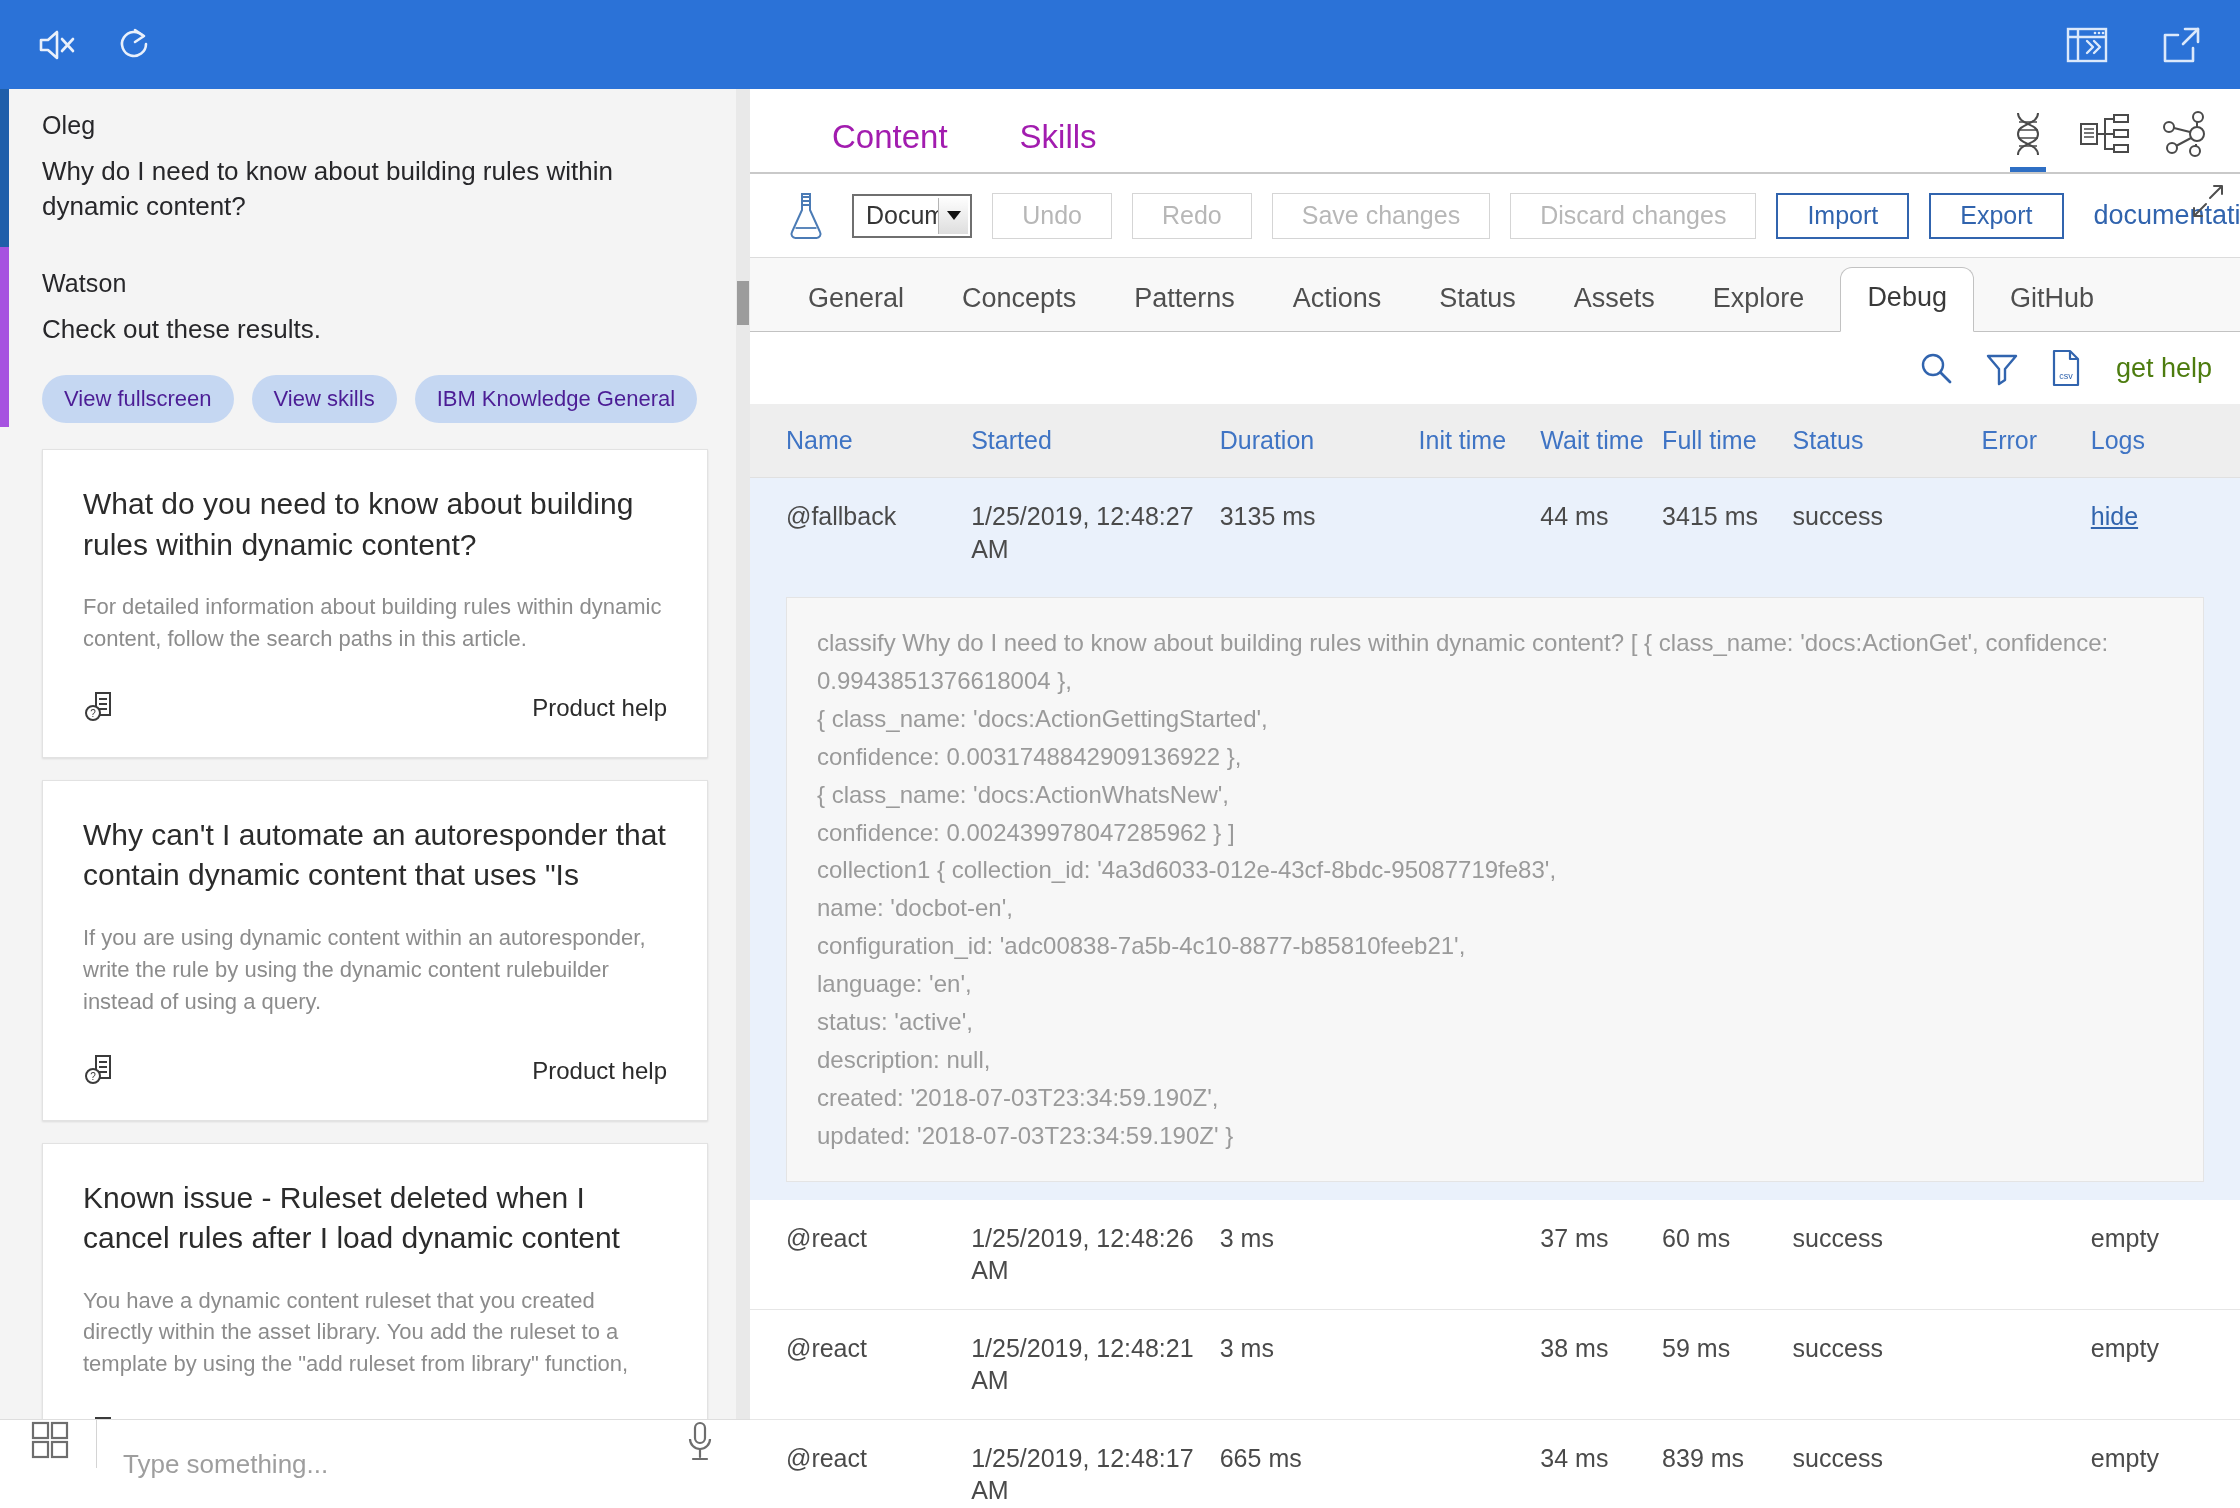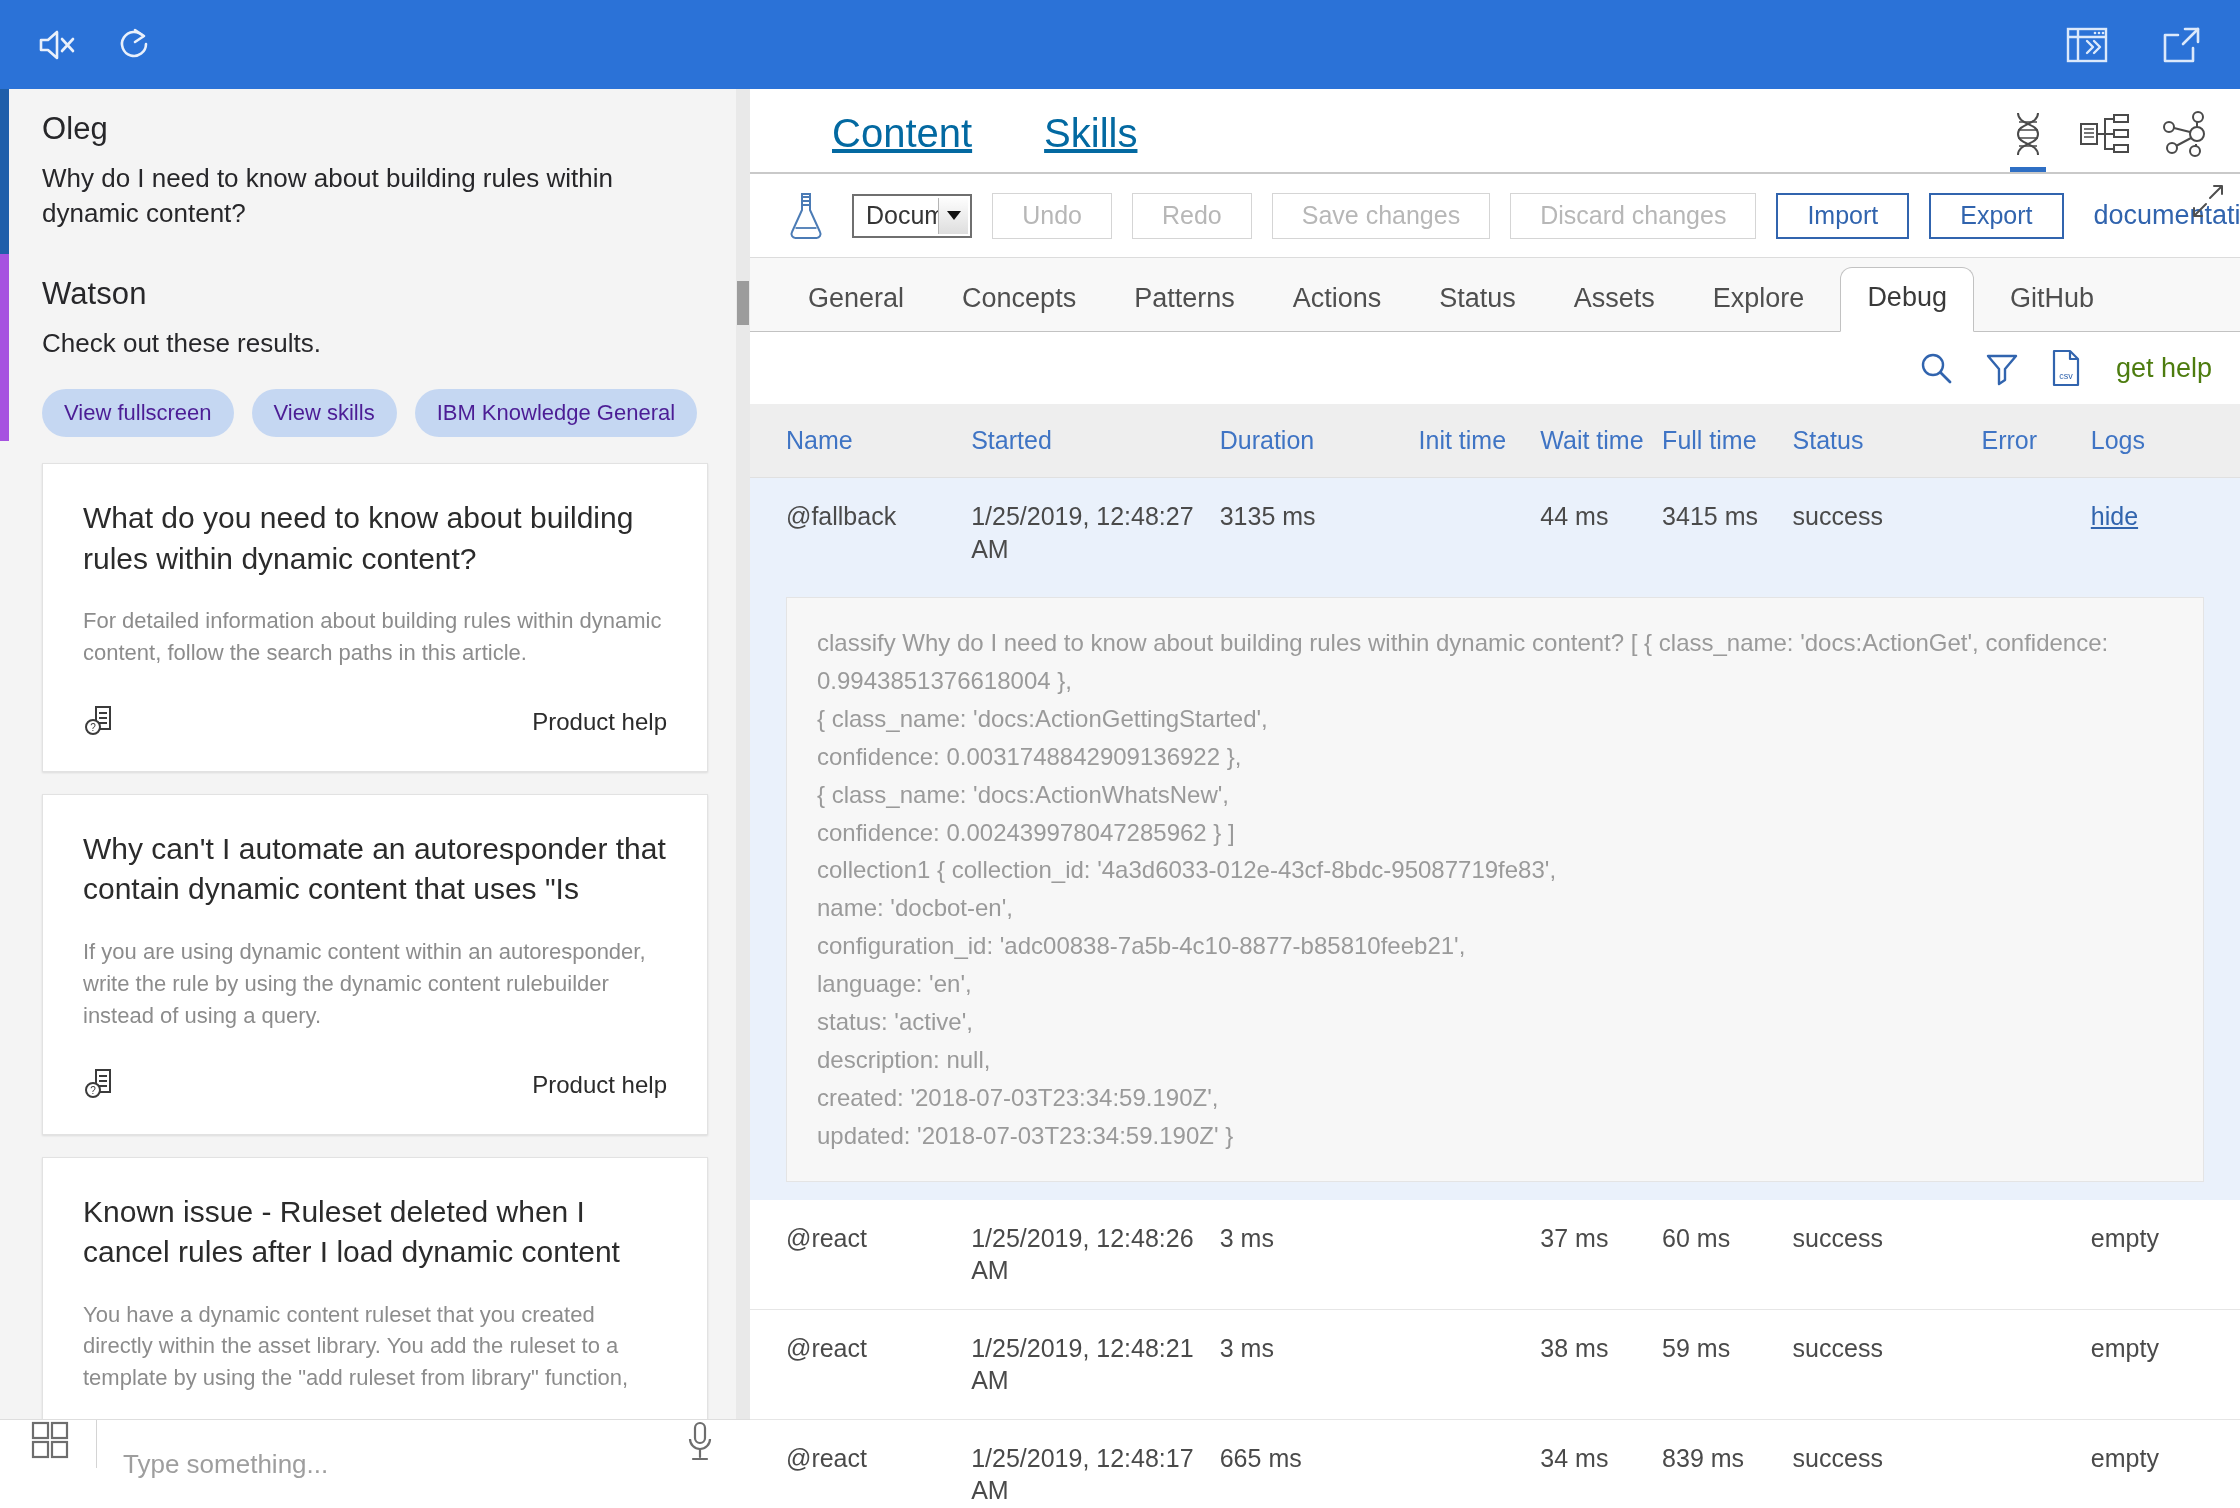--- a/index.html
+++ b/index.html
@@ -33,21 +33,21 @@
   }
   #chat-scroll {
     position: absolute; left: 0; top: 0; width: 750px; height: 1330px;
     overflow: hidden;
   }
   .msg { position: relative; padding: 0 0 0 42px; }
   .msg .bar { position: absolute; left: 0; top: 0; bottom: 0; width: 9px; }
   .msg-user .bar { background: #1f5faa; }
   .msg-bot  .bar { background: #a653e0; }
   .msg .who {
-    font-size: 31px; color: #27272a; font-weight: 400;
+    font-size: 25px; color: #27272a; font-weight: 400;
     padding-top: 22px; letter-spacing: .1px;
   }
   .msg .body {
     font-size: 26px; color: #27272a; line-height: 1.36;
     padding-top: 14px; padding-right: 40px;
   }
   .chips { display: flex; gap: 18px; padding: 28px 0 4px 0; flex-wrap: wrap; }
   .chip {
     background: #c5d7f2; color: #4c1d95;
     border-radius: 26px; padding: 11px 22px;
@@ -105,21 +105,21 @@
     background: #ffffff; overflow: hidden;
   }
 
   
   #rp-head {
     position: relative; height: 85px;
     border-bottom: 2px solid #c9c9c9;
     display: flex; align-items: flex-end;
   }
   .rp-tab {
-    font-size: 40px; color: #0369a1; padding: 0 0 16px 0; margin-right: 72px; cursor: pointer; text-decoration: underline;
+    font-size: 33px; color: #a21caf; padding: 0 0 16px 0; margin-right: 72px; cursor: pointer;
   }
   #rp-head .rp-tab:first-child { margin-left: 82px; }
   #rp-head .mode-icons {
     margin-left: auto; display: flex; align-items: flex-end; gap: 30px; padding-right: 28px;
   }
   .mode-ic { position: relative; padding-bottom: 14px; cursor: pointer; display: flex; justify-content: center; }
   .mode-ic.active::after {
     content: ""; position: absolute; left: 2px; right: 2px; bottom: 0;
     height: 5px; background: #2f6fc4;
   }

